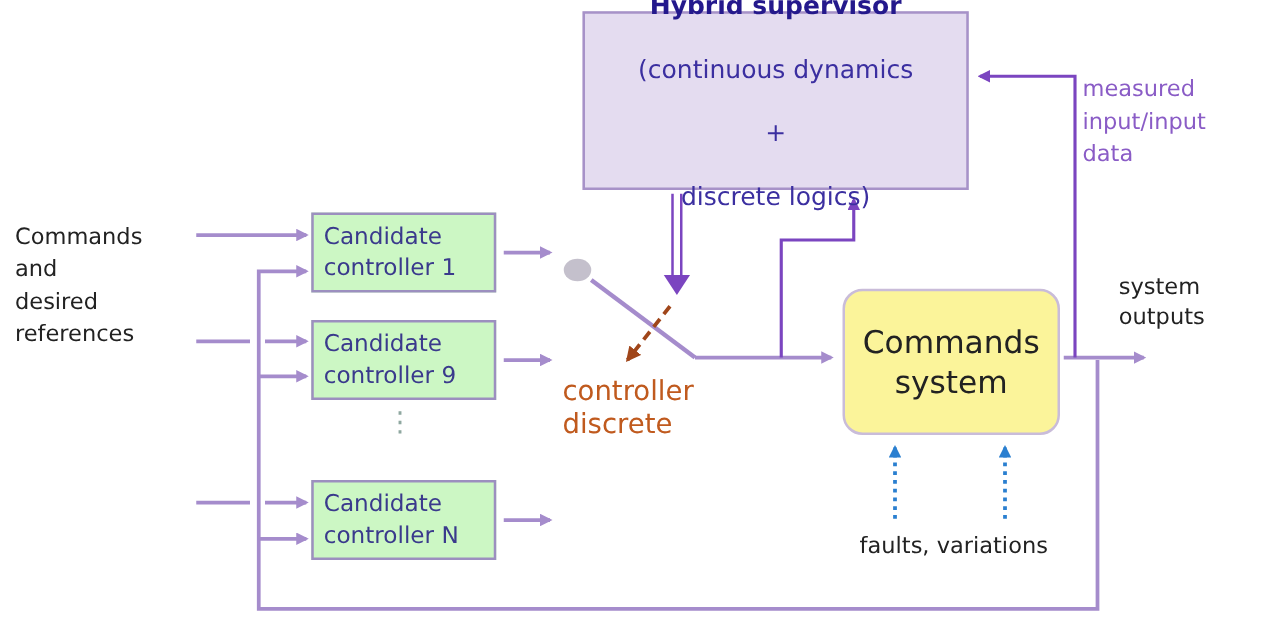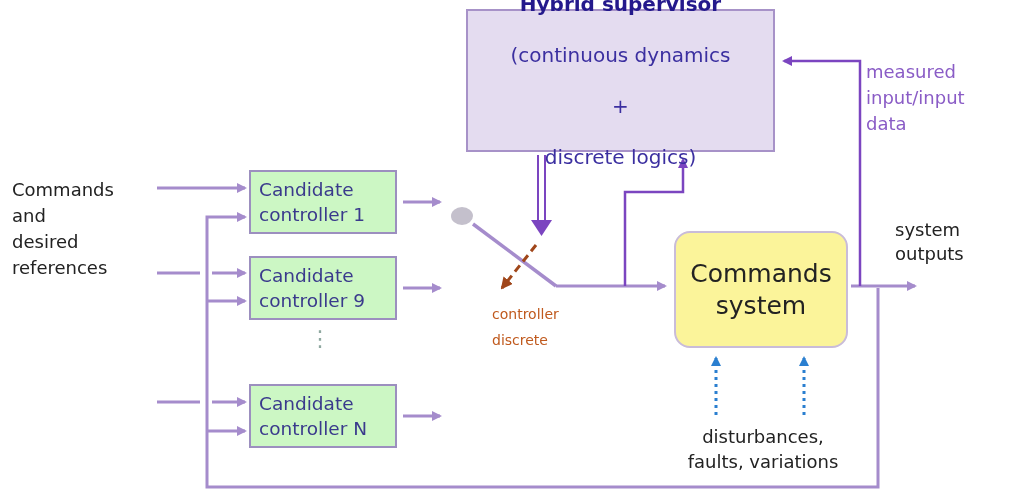--- a/index.html
+++ b/index.html
@@ -15,21 +15,21 @@
   .cand { left: 249px; width: 148px; height: 64px; background: #ccf7c4;
           border: 2px solid #9c8fbf; color: #3a3a8c; font-size: 18.5px; line-height: 25px;
           padding-left: 8px; }
   .plant { left: 674px; top: 231px; width: 174px; height: 117px; background: #fbf49a;
            border: 2px solid #c9bcd9; border-radius: 16px; align-items: center; text-align: center;
            color: #222; font-size: 25px; line-height: 32px; }
   .lbl { position: absolute; font-size: 18px; line-height: 24px; }
   .cmd { left: 12px; top: 177px; width: 138px; text-align: left; color: #222; font-size: 18px; line-height: 26px; }
   .meas { left: 866px; top: 27px; color: #8a5cc6; font-size: 18px; line-height: 26px; margin-top: 32px; }
   .sysout { left: 895px; top: 218px; color: #222; font-size: 18px; line-height: 24px; }
-  .sel { left: 450px; top: 301px; color: #c05a1e; font-size: 14px; line-height: 26px; margin-left: 42px; }
+  .sel { left: 450px; top: 301px; color: #c05a1e; font-size: 22px; line-height: 26px; }
   .dist { left: 664px; top: 424px; width: 198px; text-align: center; color: #222; font-size: 18px; line-height: 25px; }
 </style>
 </head>
 <body>
 
 <svg id="wires" width="1024" height="501">
   <defs>
     <marker id="ah" markerWidth="10" markerHeight="10" refX="8" refY="5" orient="auto" markerUnits="userSpaceOnUse">
       <path d="M0,0 L10,5 L0,10 z" fill="#a58ccc"></path>
     </marker>
@@ -123,15 +123,14 @@
   <div>Commands</div>
   <div>system</div>
 </div>
 
 <div class="lbl sysout">
   <div>system</div>
   <div>outputs</div>
 </div>
 
 <div class="lbl dist">
-  <div>disturbances,</div>
   <div>faults, variations</div>
 </div>
 
 </body></html>

